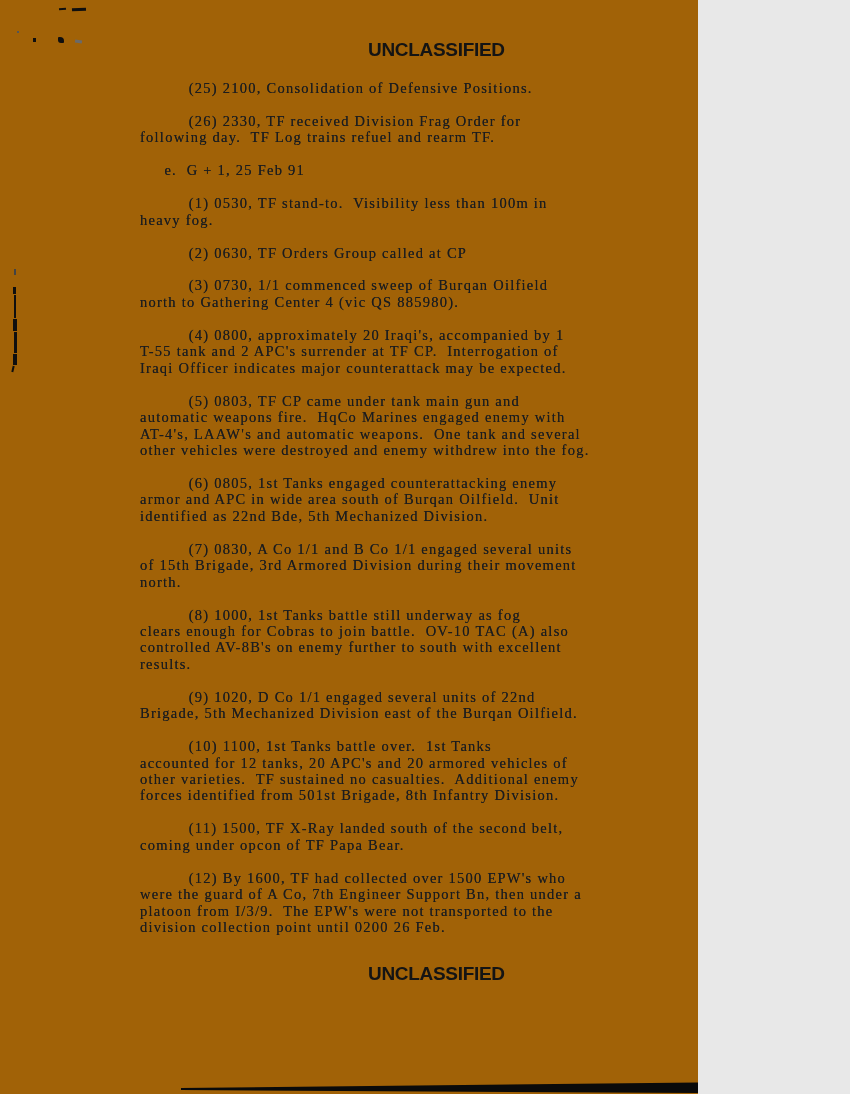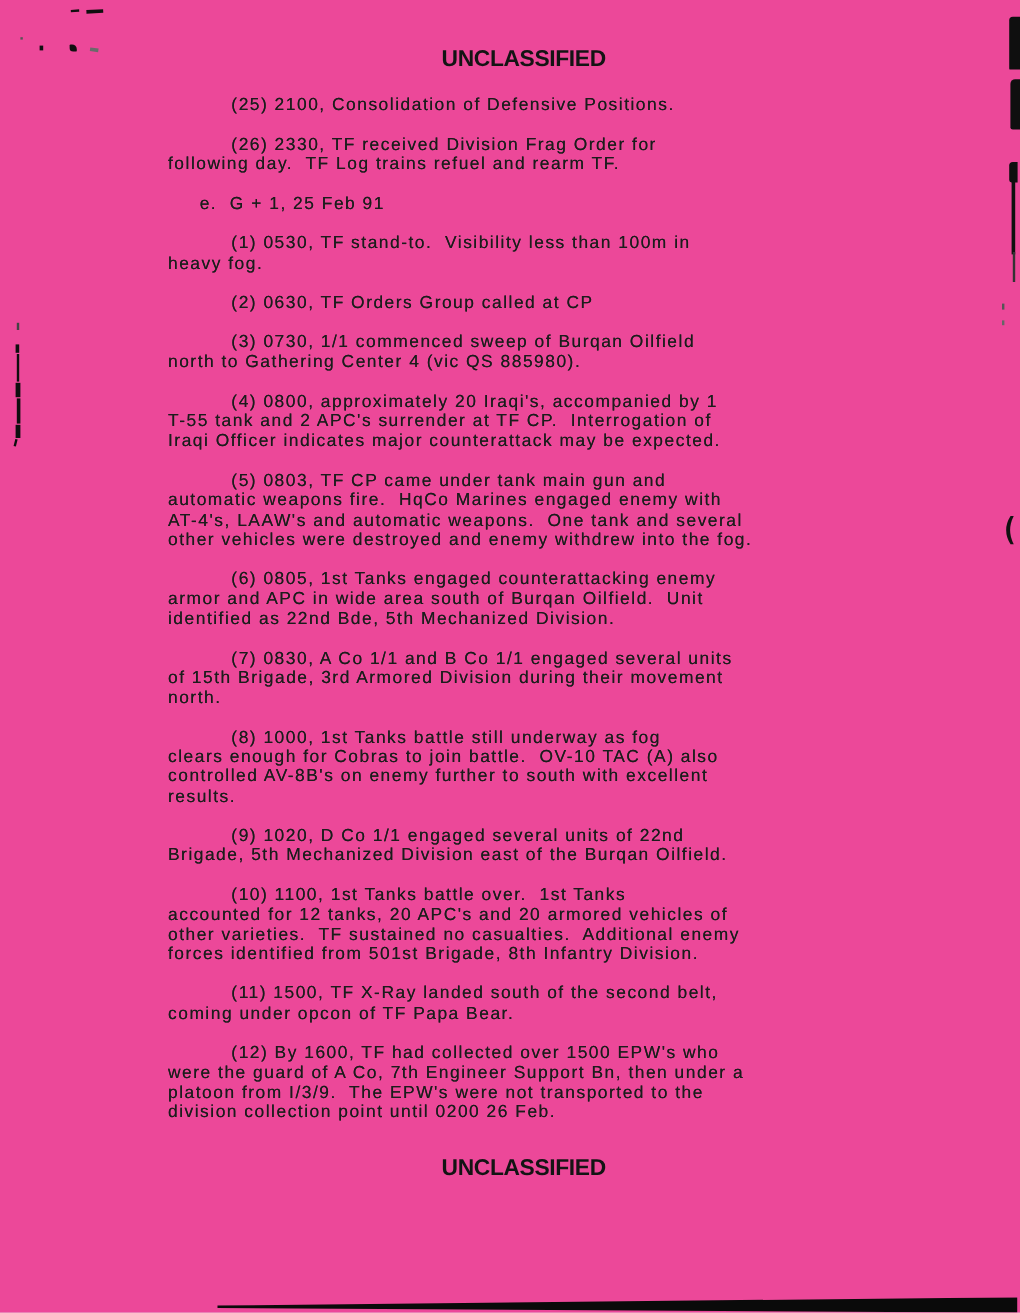--- a/index.html
+++ b/index.html
@@ -1,38 +1,38 @@
 <!DOCTYPE html>
 <html><head>
 <meta charset="utf-8">
 <style>
   html,body{margin:0;padding:0;background:#e8e8e8;}
   .page{
     position:relative;
-    width:850px;height:1094px;
-    background:#ec4899;
+    width:698px;height:1094px;
+    background:#a16207;
     overflow:hidden;
     font-family:"DejaVu Sans Mono", monospace;
   }
   .classification{
     position:absolute;
     font-family:"Liberation Sans", sans-serif;
     font-weight:bold;
     font-size:19px;
     letter-spacing:-0.3px;
     color:#141414;
     white-space:nowrap;
   }
   .classification.header{left:368px;top:39px;}
   .classification.footer{left:368px;top:963px;}
   .body-text{
     position:absolute;
     left:140px;top:80px;
     margin:0;
-    font-family:Liberation Sans, sans-serif;
+    font-family:Liberation Serif, serif;
     font-size:14.5px;
     line-height:16.45px;
     letter-spacing:1.25px;
     color:#1c1c1c;
     text-shadow:0 0 0.5px #2a2a2a;
     white-space:pre;
   }
   .art{position:absolute;background:#0f0f0f;}
   
   .m-dash1{left:59px;top:8px;width:7px;height:2px;transform:rotate(-4deg);}

